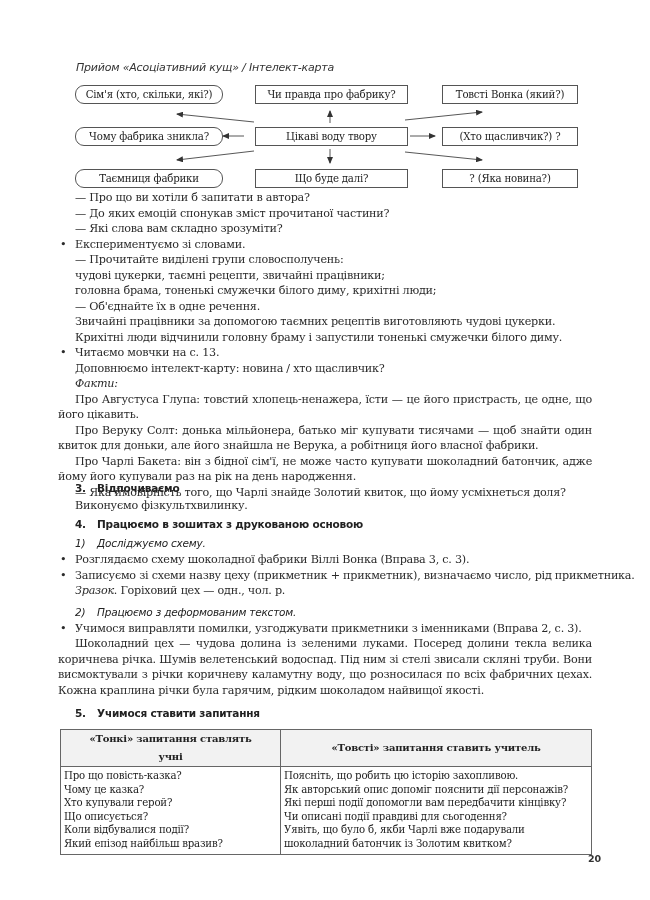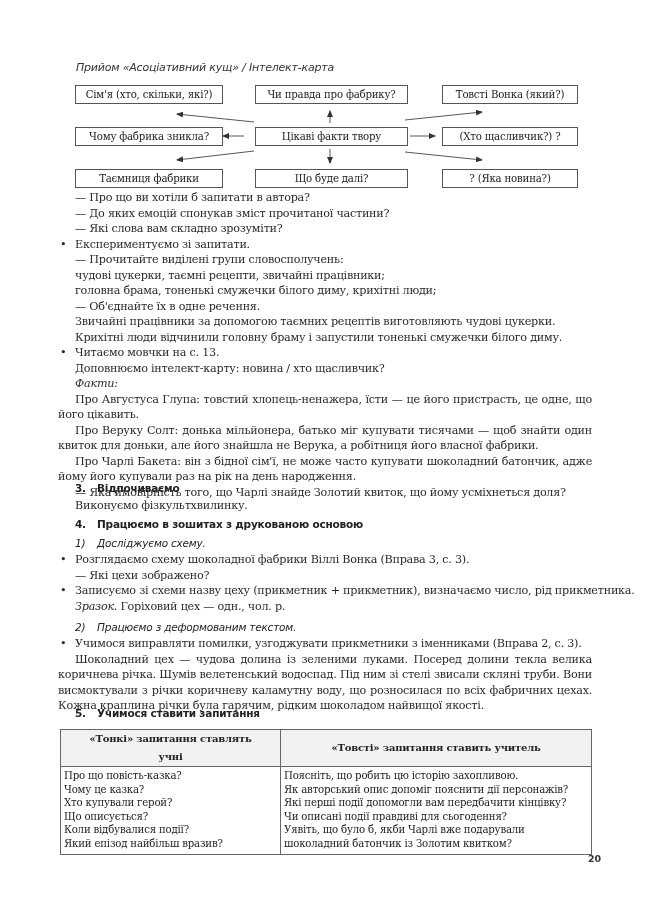--- a/index.html
+++ b/index.html
@@ -5,21 +5,21 @@
   html, body { margin: 0; padding: 0; background: #ffffff; }
   body { width: 650px; height: 900px; position: relative; overflow: hidden;
          font-family: "DejaVu Serif", "Liberation Serif", serif; color: #2a2a2a; }
   .page { position: absolute; left: 0; top: 0; width: 544px; height: 900px; }
 
   .diagram-title { position: absolute; left: 76px; top: 61px; font-family: "DejaVu Sans", "Liberation Sans", sans-serif;
                    font-style: italic; font-size: 11px; color: #333; letter-spacing: -0.2px; }
 
   .dbox { position: absolute; height: 17px; border: 1px solid #555; background: #fff;
           font-size: 10.2px; line-height: 17px; text-align: center; white-space: nowrap; color: #222; letter-spacing: -0.2px; }
-  .col-l { left: 75px; width: 146px; }
+  .col-l { left: 75px; width: 146px; border-radius: 9px; }
   .col-m { left: 255px; width: 151px; }
   .col-r { left: 442px; width: 134px; }
   .row-1 { top: 85px; }
   .row-2 { top: 127px; }
   .row-3 { top: 169px; }
 
   svg.arrows { position: absolute; left: 0; top: 0; width: 650px; height: 200px; pointer-events: none; }
 
   .text { position: absolute; left: 58px; width: 534px; font-size: 11.2px; line-height: 15.5px; color: #2a2a2a; letter-spacing: -0.25px; }
   .line { white-space: nowrap; height: 15.5px; }
@@ -68,33 +68,33 @@
     <line x1="410" y1="136" x2="435" y2="136" stroke="#444" stroke-width="0.9" marker-end="url(#ah)"></line>
     <line x1="254" y1="151" x2="177" y2="160" stroke="#444" stroke-width="0.9" marker-end="url(#ah)"></line>
     <line x1="330" y1="149" x2="330" y2="163" stroke="#444" stroke-width="0.9" marker-end="url(#ah)"></line>
     <line x1="405" y1="152" x2="482" y2="160" stroke="#444" stroke-width="0.9" marker-end="url(#ah)"></line>
   </svg>
 
   <div class="dbox col-l row-1">Сім'я (хто, скільки, які?)</div>
   <div class="dbox col-m row-1">Чи правда про фабрику?</div>
   <div class="dbox col-r row-1">Товсті Вонка (який?)</div>
   <div class="dbox col-l row-2">Чому фабрика зникла?</div>
-  <div class="dbox col-m row-2">Цікаві факти твору</div>
+  <div class="dbox col-m row-2">Цікаві воду твору</div>
   <div class="dbox col-r row-2">(Хто щасливчик?) ?</div>
   <div class="dbox col-l row-3">Таємниця фабрики</div>
   <div class="dbox col-m row-3">Що буде далі?</div>
   <div class="dbox col-r row-3">? (Яка новина?)</div>
 
   <div class="text" style="top:190px;">
     <div class="line ind1">— Про що ви хотіли б запитати в автора?</div>
     <div class="line ind1">— До яких емоцій спонукав зміст прочитаної частини?</div>
     <div class="line ind1">— Які слова вам складно зрозуміти?</div>
     <div class="line bullet-line">
       <span class="bullet">•</span>
-      <span>Експериментуємо зі запитати.</span>
+      <span>Експериментуємо зі словами.</span>
     </div>
     <div class="line ind1">— Прочитайте виділені групи словосполучень:</div>
     <div class="line ind1">чудові цукерки, таємні рецепти, звичайні працівники;</div>
     <div class="line ind1">головна брама, тоненькі смужечки білого диму, крихітні люди;</div>
     <div class="line ind1">— Об'єднайте їх в одне речення.</div>
     <div class="line ind1">Звичайні працівники за допомогою таємних рецептів виготовляють чудові цукерки.</div>
     <div class="line ind1">Крихітні люди відчинили головну браму і запустили тоненькі смужечки білого диму.</div>
     <div class="line bullet-line">
       <span class="bullet">•</span>
       <span>Читаємо мовчки на с. 13.</span>
@@ -118,21 +118,20 @@
     <div class="sec-head">
       <span class="num">4.</span><span>Працюємо в зошитах з друкованою основою</span>
     </div>
     <div class="sub-head">
       <span class="num">1)</span><span>Досліджуємо схему.</span>
     </div>
     <div class="line bullet-line">
       <span class="bullet">•</span>
       <span>Розглядаємо схему шоколадної фабрики Віллі Вонка (Вправа 3, с. 3).</span>
     </div>
-    <div class="line ind1">— Які цехи зображено?</div>
     <div class="line bullet-line">
       <span class="bullet">•</span>
       <span>Записуємо зі схеми назву цеху (прикметник + прикметник), визначаємо число, рід прикметника.</span>
     </div>
     <div class="line ind1">
       <span class="italic">Зразок</span><span>. Горіховий цех — одн., чол. р.</span>
     </div>
     <div class="sub-head" style="margin-top:4px;">
       <span class="num">2)</span><span>Працюємо з деформованим текстом.</span>
     </div>

